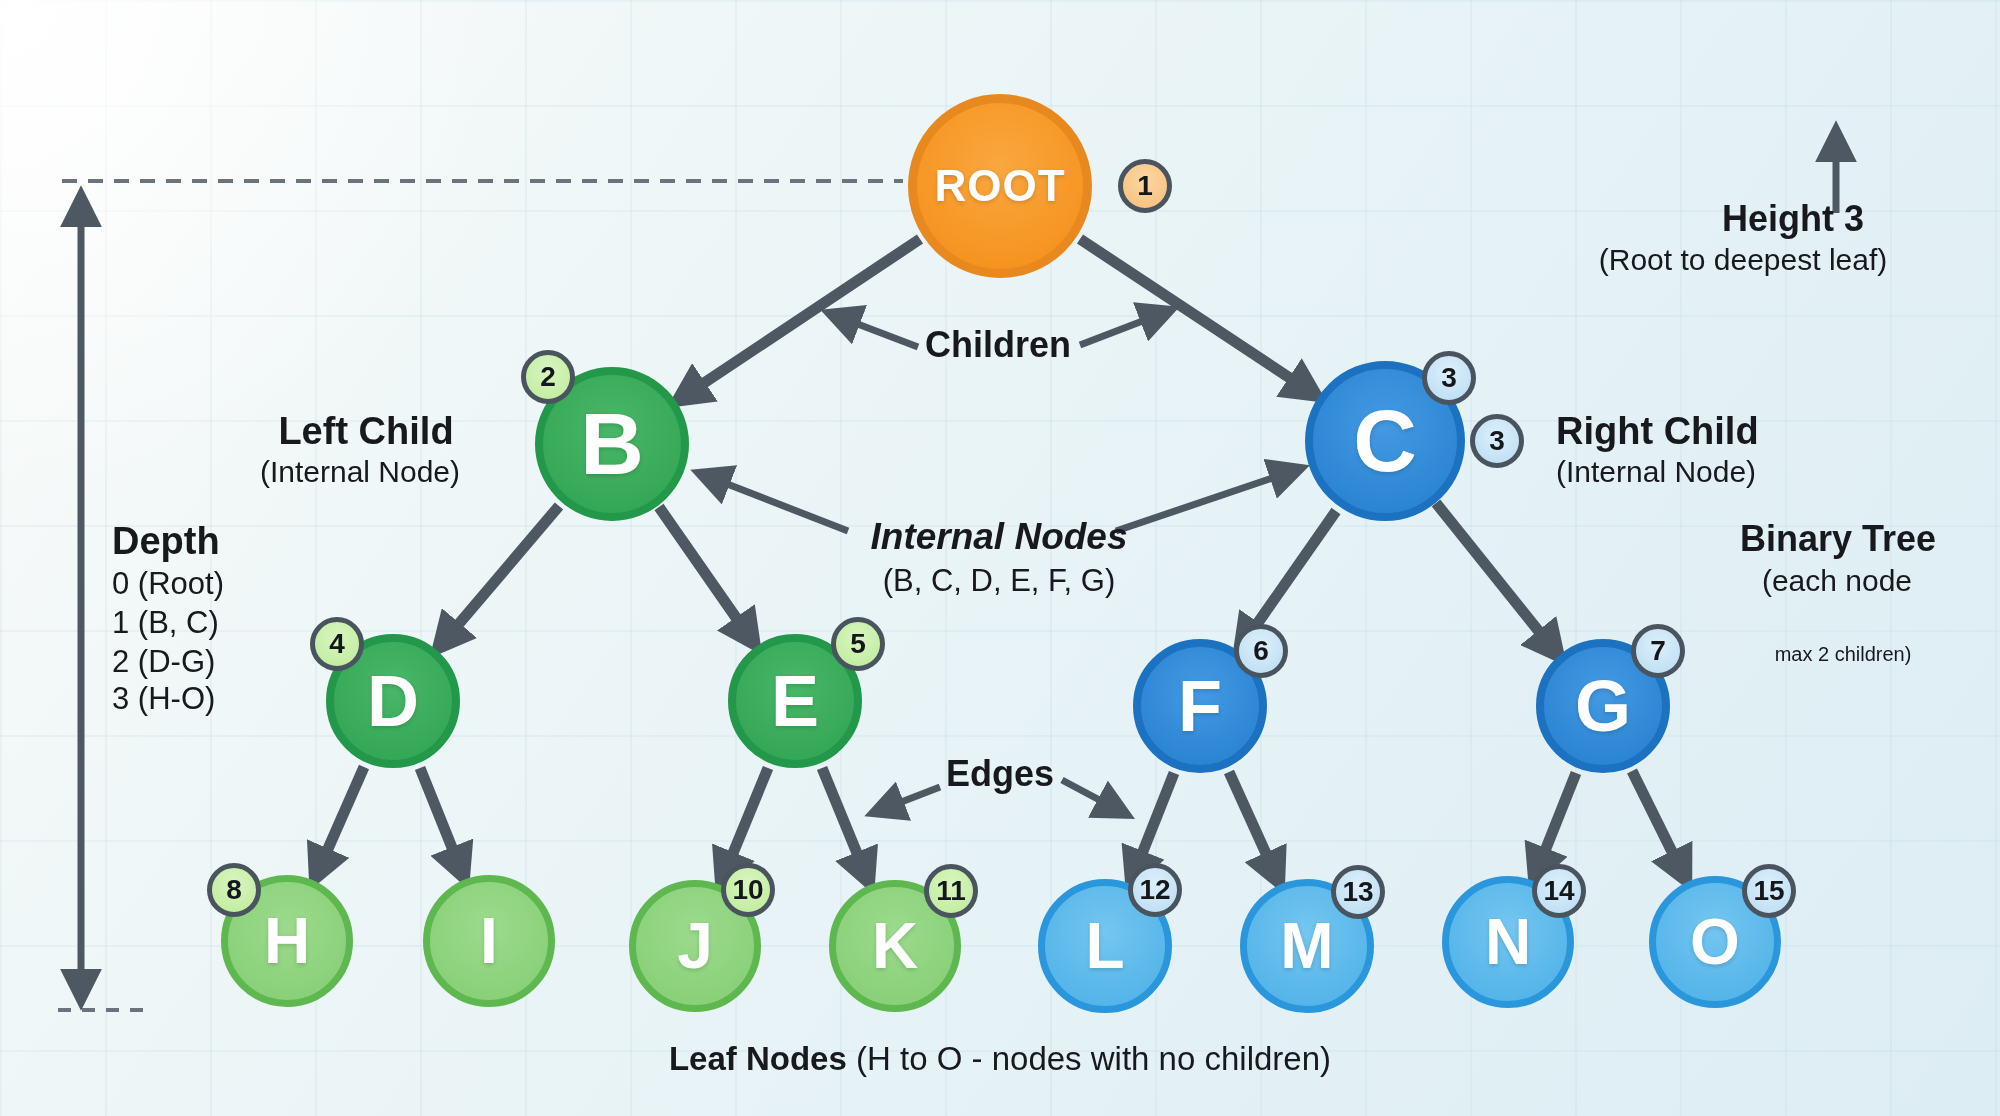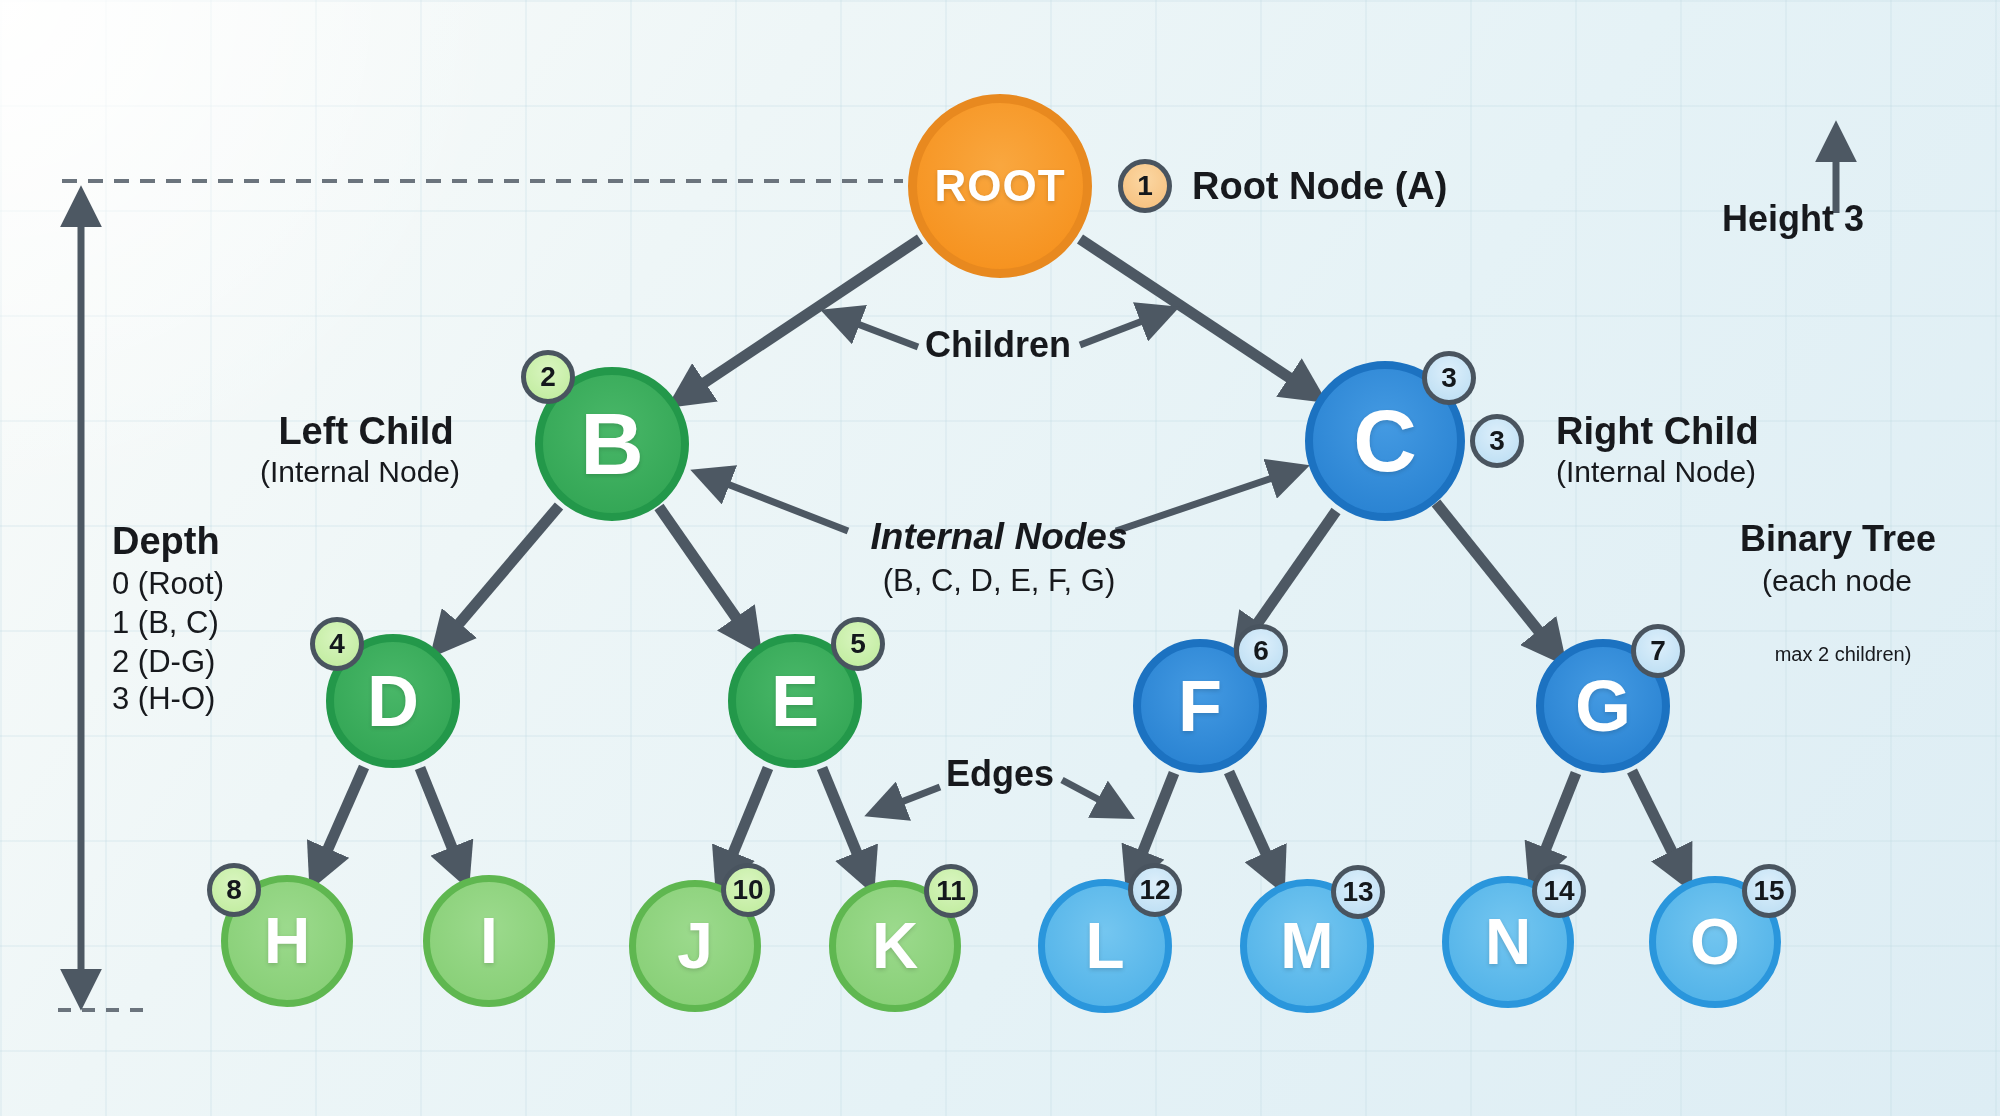--- a/index.html
+++ b/index.html
@@ -170,23 +170,23 @@
   <div class="badge b-blue" style="left:1331px;top:865px;justify-content:center;">
       <span>13</span>
     </div>
   <div class="badge b-blue" style="left:1532px;top:864px;">
       <span>14</span>
     </div>
   <div class="badge b-blue" style="left:1742px;top:864px;">
       <span>15</span>
     </div>
 
-  <div class="txt lft bold" style="left:1192px;top:186px;font-size:38px;">Root Node (A)</div>
 
   <div class="txt ctr bold" style="left:1793px;top:219px;font-size:36px;">Height 3</div>
+  <div class="txt ctr" style="left:1743px;top:260px;font-size:30px;">(Root to deepest leaf)</div>
 
   <div class="txt ctr bold" style="left:998px;top:345px;font-size:36px;">Children</div>
 
   <div class="txt ctr bold" style="left:366px;top:431px;font-size:38px;">Left Child</div>
   <div class="txt ctr" style="left:360px;top:472px;font-size:30px;">(Internal Node)</div>
 
   <div class="txt lft bold" style="left:1556px;top:431px;font-size:38px;">Right Child</div>
   <div class="txt lft" style="left:1556px;top:472px;font-size:30px;">(Internal Node)</div>
 
   <div class="txt lft bold" style="left:112px;top:541px;font-size:38px;">Depth</div>
@@ -197,14 +197,15 @@
 
   <div class="txt ctr bold" style="left:999px;top:537px;font-size:37px;font-style:italic;">Internal Nodes</div>
   <div class="txt ctr" style="left:999px;top:581px;font-size:31px;">(B, C, D, E, F, G)</div>
 
   <div class="txt ctr bold" style="left:1838px;top:539px;font-size:36px;">Binary Tree</div>
   <div class="txt ctr" style="left:1837px;top:581px;font-size:30px;">(each node</div>
   <div class="txt ctr" style="left:1843px;top:654px;font-size:20px;">max 2 children)</div>
 
   <div class="txt ctr bold" style="left:1000px;top:774px;font-size:36px;">Edges</div>
 
+  <div class="txt ctr" style="left:1000px;top:1059px;font-size:33px;"><span class="bold">Leaf Nodes</span><span> (H to O - nodes with no children)</span></div>
 
 </div>
 
 </body></html>

